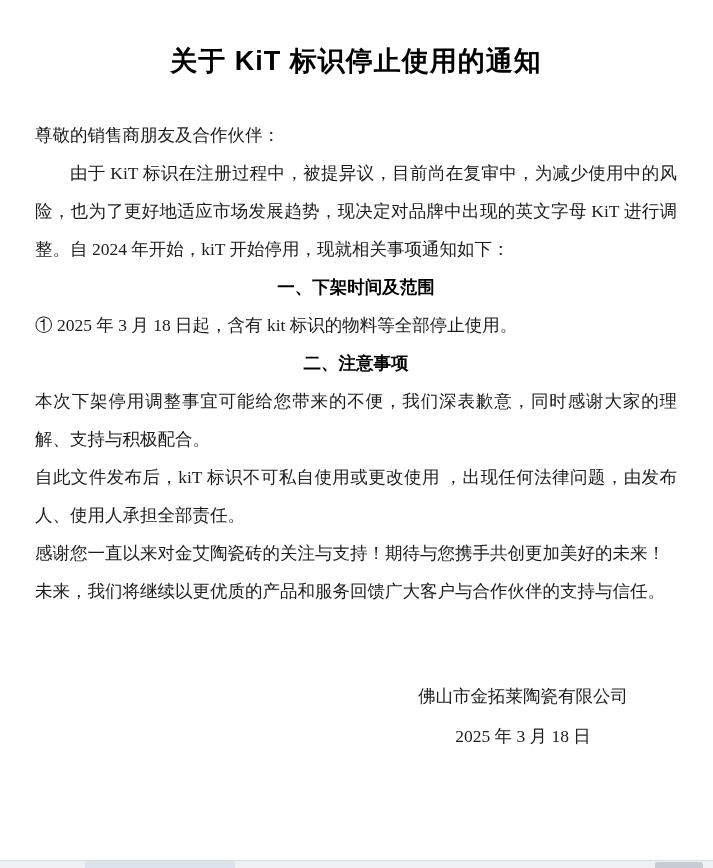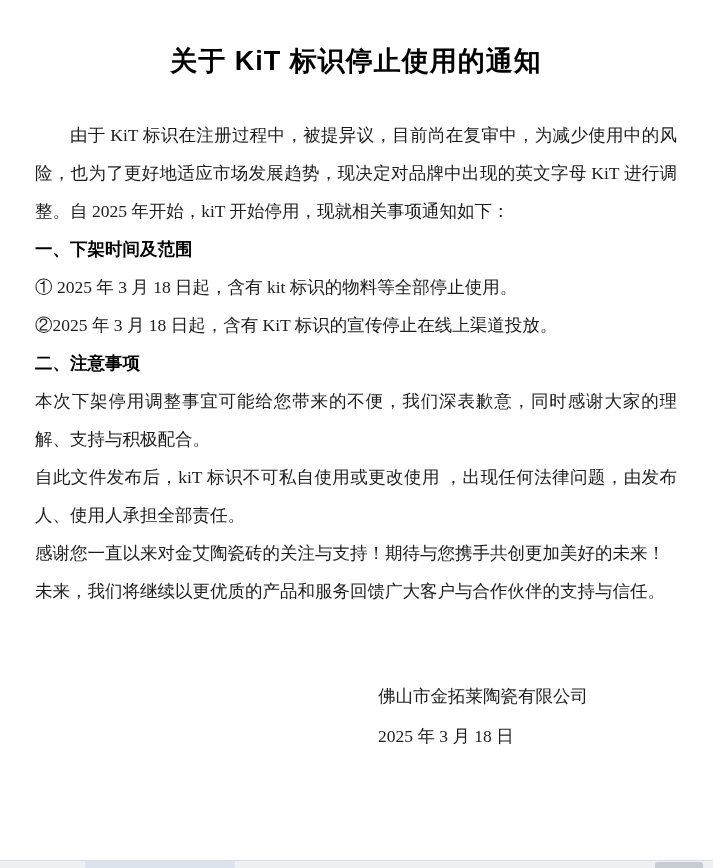--- a/index.html
+++ b/index.html
@@ -39,28 +39,28 @@
     margin: 0;
     padding: 0;
   }
   .indent {
     text-indent: 2em;
   }
   .section-heading {
     font-weight: bold;
     color: #000000;
     font-family: "Liberation Sans", "DejaVu Sans", sans-serif;
-    text-align: left;
+    text-align: center;
   }
   .signature {
     position: absolute;
     right: 45px;
     top: 676px;
     width: 290px;
-    text-align: left;
+    text-align: center;
     font-size: 17.5px;
     line-height: 40px;
   }
   .signature p { margin: 0; }
   .hscrollbar {
     position: absolute;
     left: 0;
     bottom: 0;
     width: 713px;
     height: 7px;
@@ -87,28 +87,28 @@
 </style>
 </head>
 <body>
 
 <div class="page">
   <div class="content">
 
     <h1 class="doc-title">关于 KiT 标识停止使用的通知</h1>
 
     <div class="body-flow">
+      <p>尊敬的销售商朋友及合作伙伴：</p>
 
-      <p class="indent">由于 KiT 标识在注册过程中，被提异议，目前尚在复审中，为减少使用中的风险，也为了更好地适应市场发展趋势，现决定对品牌中出现的英文字母 KiT 进行调整。自 2025 年开始，kiT 开始停用，现就相关事项通知如下：</p>
+      <p class="indent">由于 KiT 标识在注册过程中，被提异议，目前尚在复审中，为减少使用中的风险，也为了更好地适应市场发展趋势，现决定对品牌中出现的英文字母 KiT 进行调整。自 2024 年开始，kiT 开始停用，现就相关事项通知如下：</p>
 
       <p class="section-heading">一、下架时间及范围</p>
 
       <p>① 2025 年 3 月 18 日起，含有 kit 标识的物料等全部停止使用。</p>
 
-      <p>②2025 年 3 月 18 日起，含有 KiT 标识的宣传停止在线上渠道投放。</p>
 
       <p class="section-heading">二、注意事项</p>
 
       <p>本次下架停用调整事宜可能给您带来的不便，我们深表歉意，同时感谢大家的理解、支持与积极配合。</p>
 
       <p>自此文件发布后，kiT 标识不可私自使用或更改使用 ，出现任何法律问题，由发布人、使用人承担全部责任。</p>
 
       <p>感谢您一直以来对金艾陶瓷砖的关注与支持！期待与您携手共创更加美好的未来！</p>
 
       <p>未来，我们将继续以更优质的产品和服务回馈广大客户与合作伙伴的支持与信任。</p>

